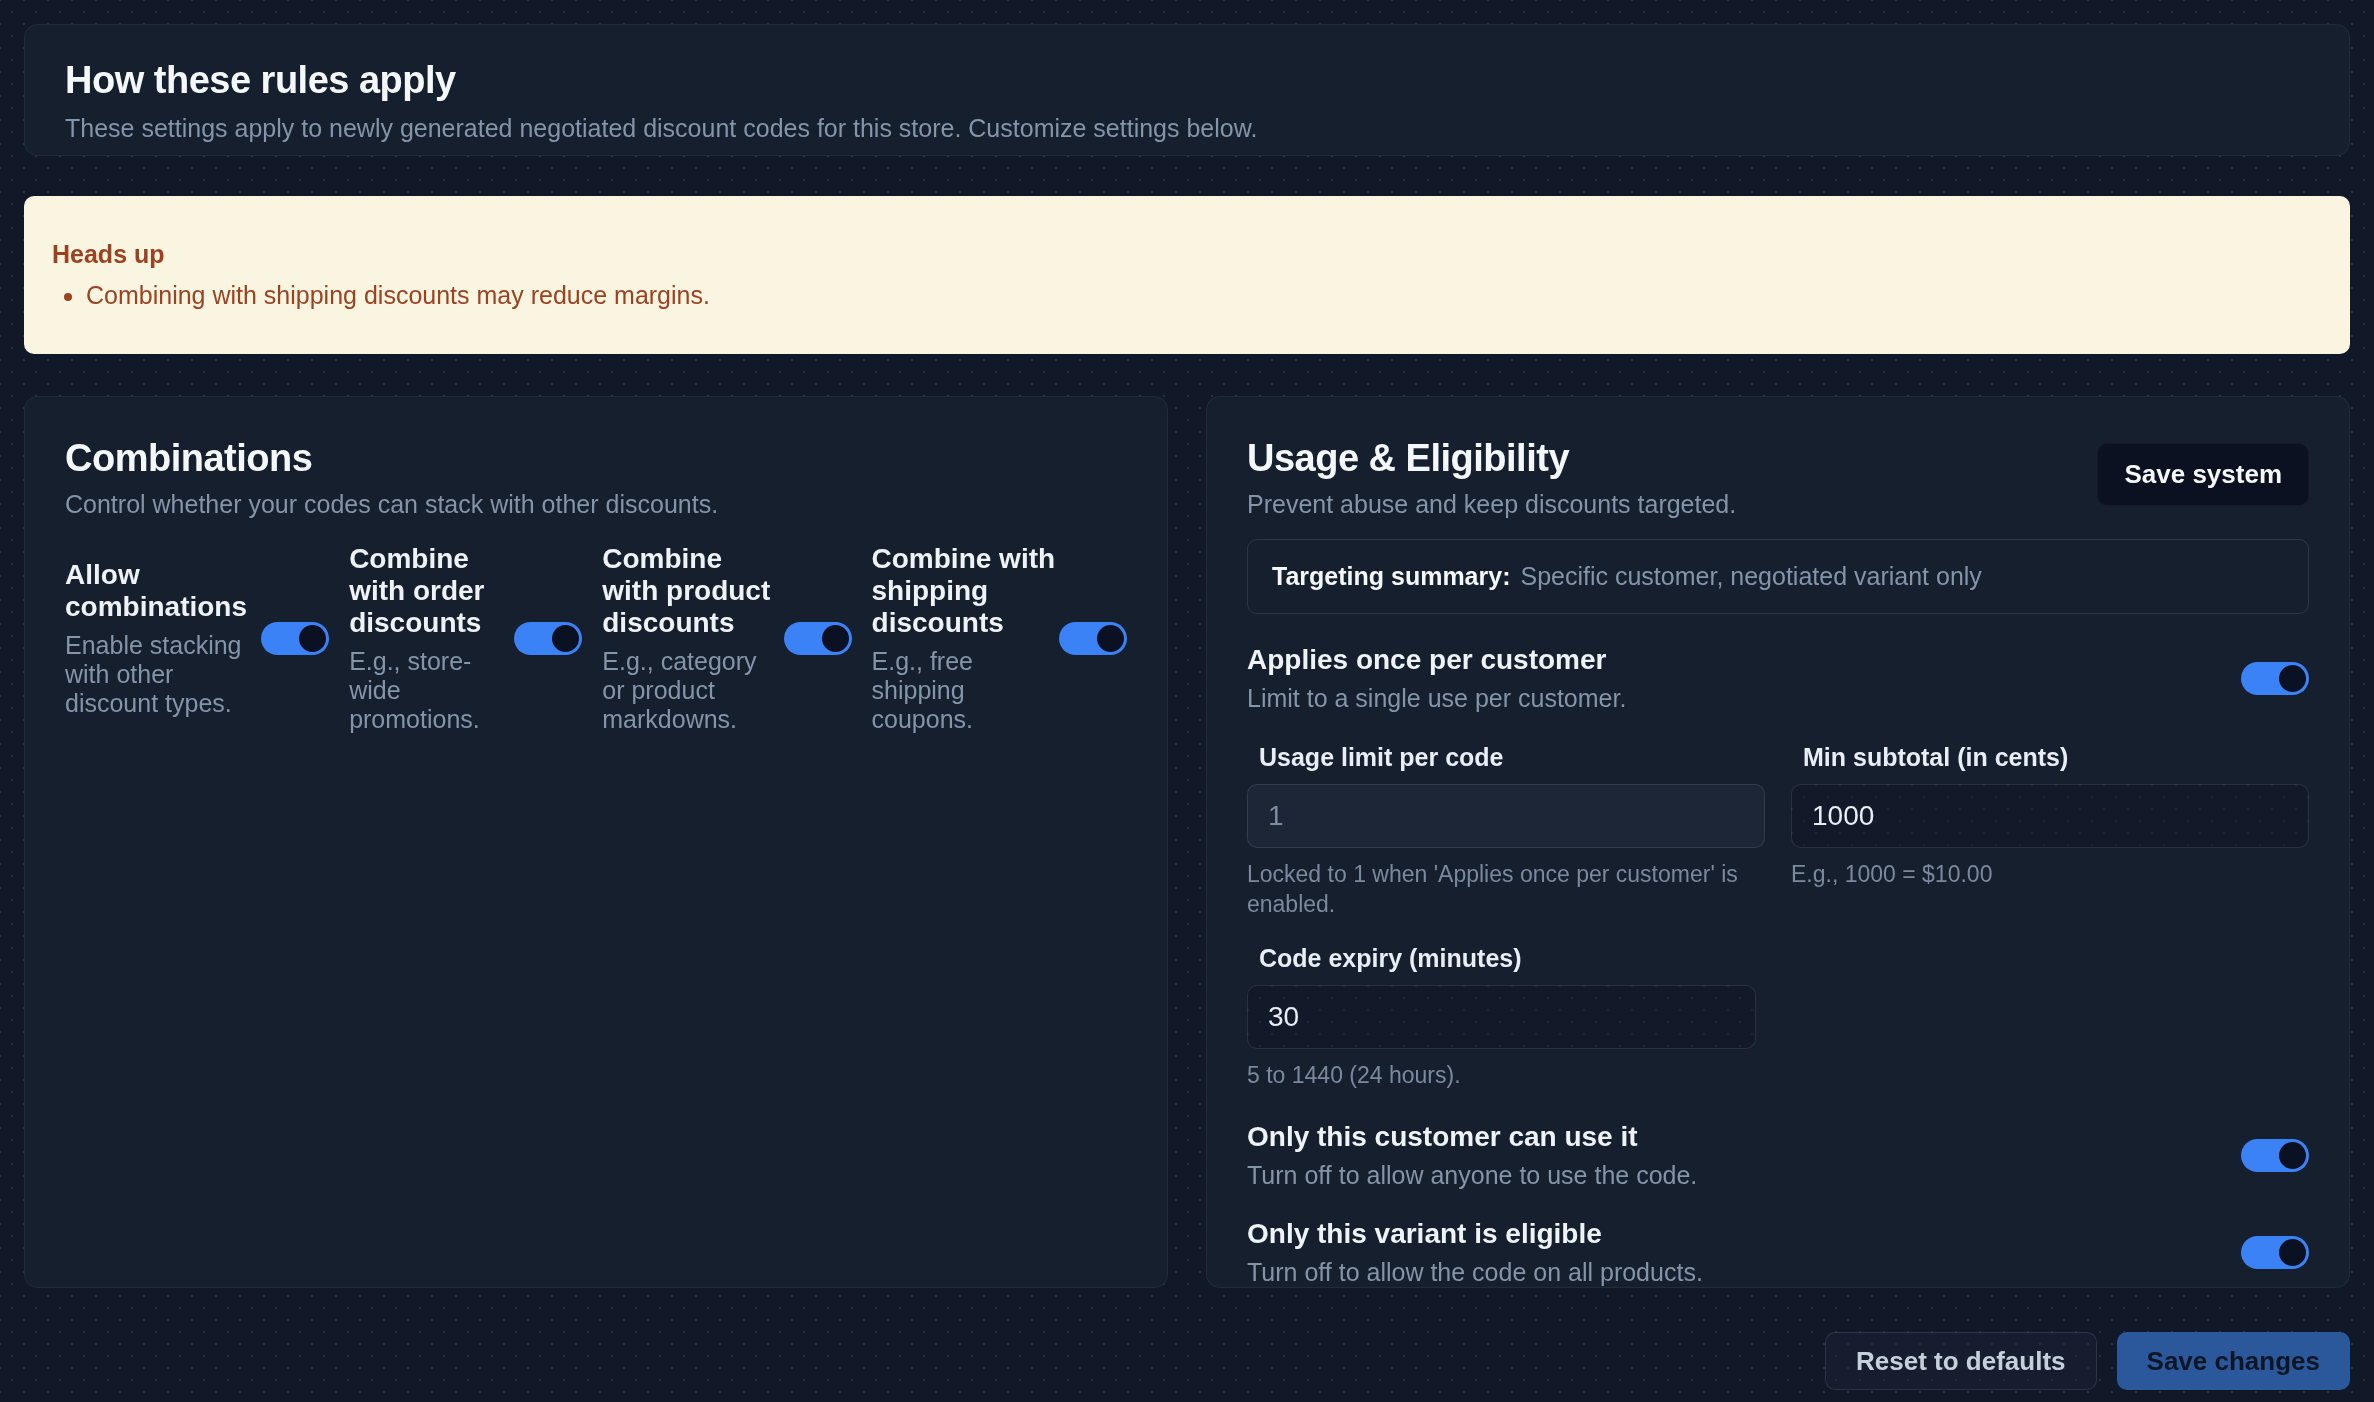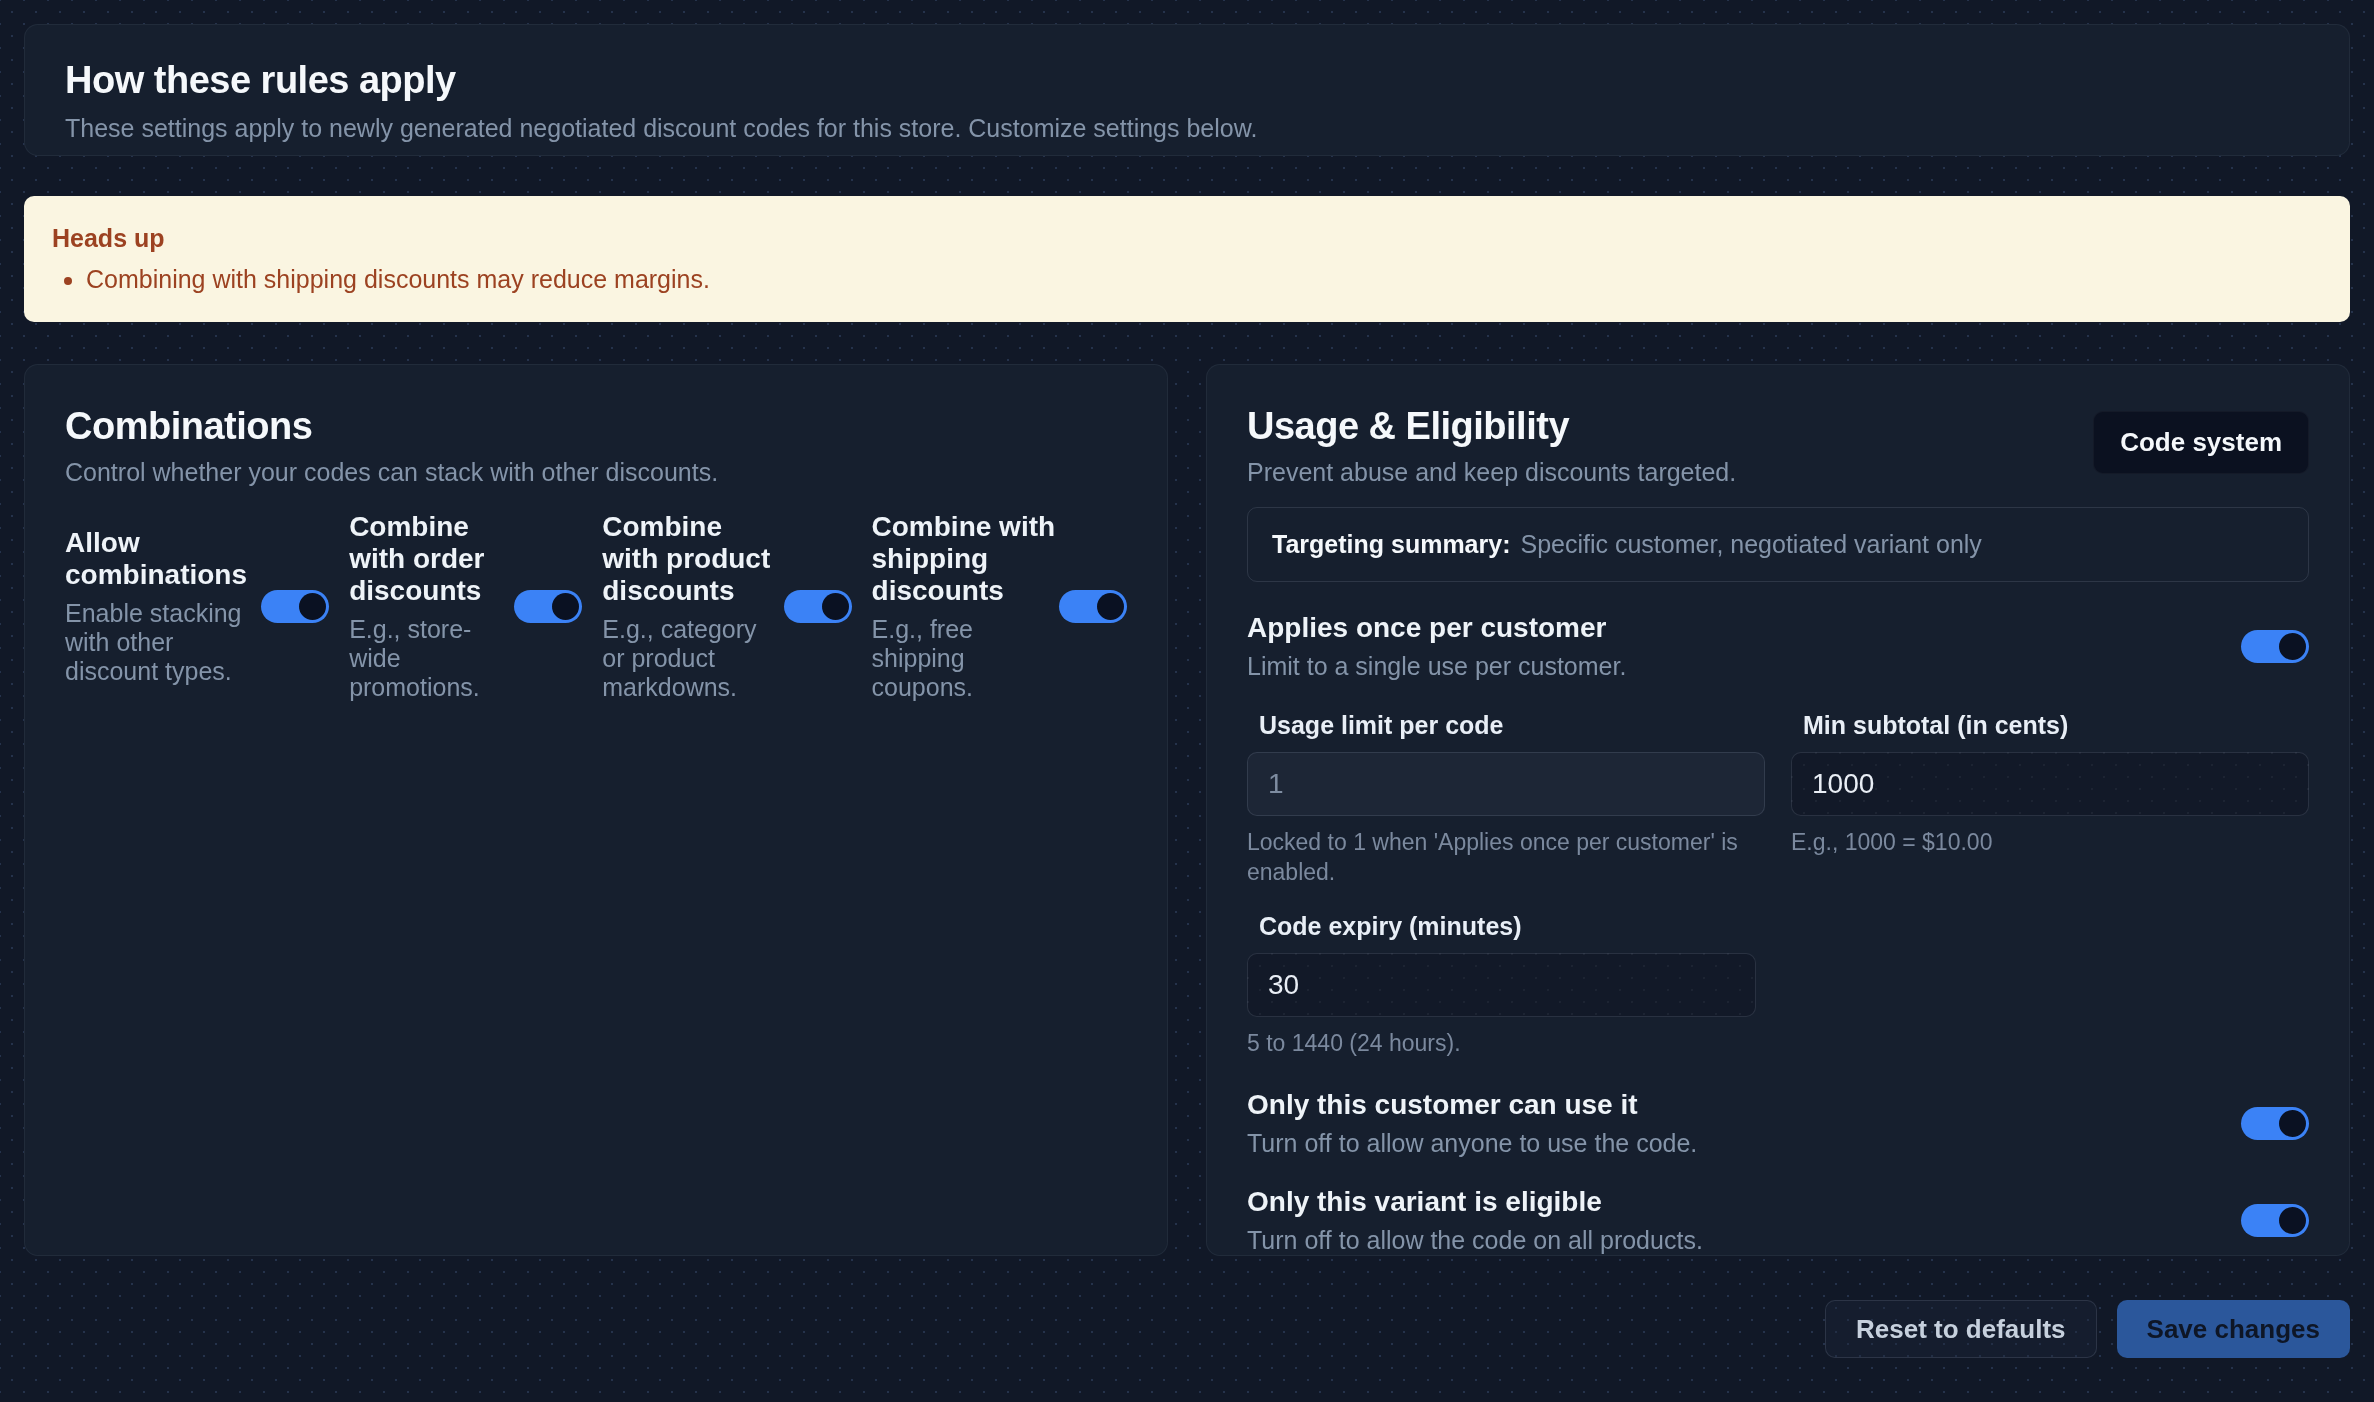--- a/index.html
+++ b/index.html
@@ -25,21 +25,21 @@
   
   .header-card { padding: 34px 40px; height: 132px; }
   .h1 { font-size: 38px; font-weight: 700; letter-spacing: -0.5px; color: #f5f8fb; }
   .sub { font-size: 25px; color: #8494a9; margin-top: 12px; }
 
   
   .banner {
     margin-top: 40px;
     background: #faf5e1;
     border-radius: 10px;
-    padding: 28px 28px;
+    padding: 44px 28px;
     color: #9c4221;
     min-height: 108px;
   }
   .banner-title { font-size: 25px; font-weight: 600; }
   .banner ul { margin-top: 12px; padding-left: 34px; }
   .banner li { font-size: 25px; }
   .banner li::marker { color: #9c4221; }
 
   
   .columns { display: flex; gap: 38px; margin-top: 42px; }
@@ -200,21 +200,21 @@
       </div>
     </div>
   </section>
 
   <section class="card panel">
     <div class="panel-head">
       <div>
         <h2 class="panel-title">Usage &amp; Eligibility</h2>
         <p class="panel-sub">Prevent abuse and keep discounts targeted.</p>
       </div>
-      <button class="test-btn">Code system</button>
+      <button class="test-btn">Save system</button>
     </div>
 
     <div class="summary-box">
       <span class="summary-label">Targeting summary:</span>
       <span class="summary-value">Specific customer, negotiated variant only</span>
     </div>
 
     <div class="rule-row applies-row">
       <div>
         <div class="row-label">Applies once per customer</div>

